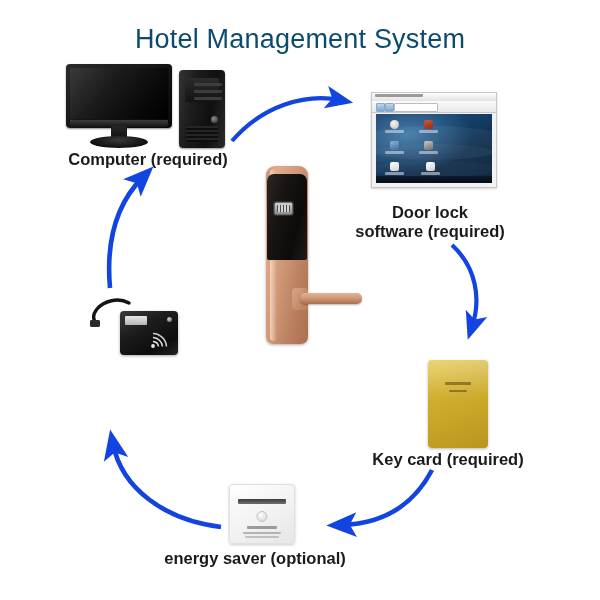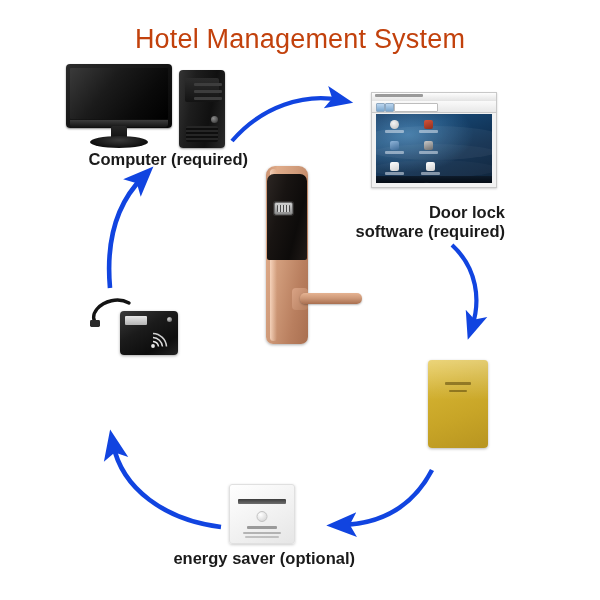--- a/index.html
+++ b/index.html
@@ -9,34 +9,34 @@
     font-family:"Liberation Sans", sans-serif;
     overflow:hidden;
     position:relative;
   }
   #stage{position:absolute;left:0;top:0;width:600px;height:600px;}
 
   
   .title{
     position:absolute;left:0;top:24px;width:600px;
     text-align:center;
-    color:#c2410c;
+    color:#0c4a6e;
     font-size:27px;
     font-weight:400;
     letter-spacing:.2px;
     white-space:nowrap;
   }
 
   
   .label{
     position:absolute;
     color:#1a1a1a;
     font-size:16.5px;
     line-height:19px;
-    text-align:right;
+    text-align:center;
     font-weight:600;
     white-space:pre-line;
   }
 
   
   .node{position:absolute;}
 
   
   #computer{left:62px;top:62px;width:170px;height:88px;}
   .monitor-body{
@@ -361,20 +361,21 @@
     <div class="dl-handle"></div>
   </div>
 
   <div class="node" id="keycard">
     <div class="kc-body">
       <div class="kc-sheen"></div>
       <div class="kc-line" style="top:22px;width:26px;height:3px;"></div>
       <div class="kc-line" style="top:30px;width:18px;height:2px;"></div>
     </div>
   </div>
+  <div class="label" id="keycard-label">Key card (required)</div>
 
   <div class="node" id="reader">
     <svg class="rd-cable" viewBox="0 0 46 34">
       <path d="M41,8 C30,2 16,6 9,14 C4,20 5,26 9,29" fill="none" stroke="#141414" stroke-width="3.4" stroke-linecap="round"></path>
       <rect x="2" y="25" width="10" height="7" rx="1.4" fill="#2a2a2a"></rect>
     </svg>
     <div class="rd-body">
       <div class="rd-label"></div>
       <div class="rd-led"></div>
       <svg class="rd-wave" viewBox="0 0 22 18">

